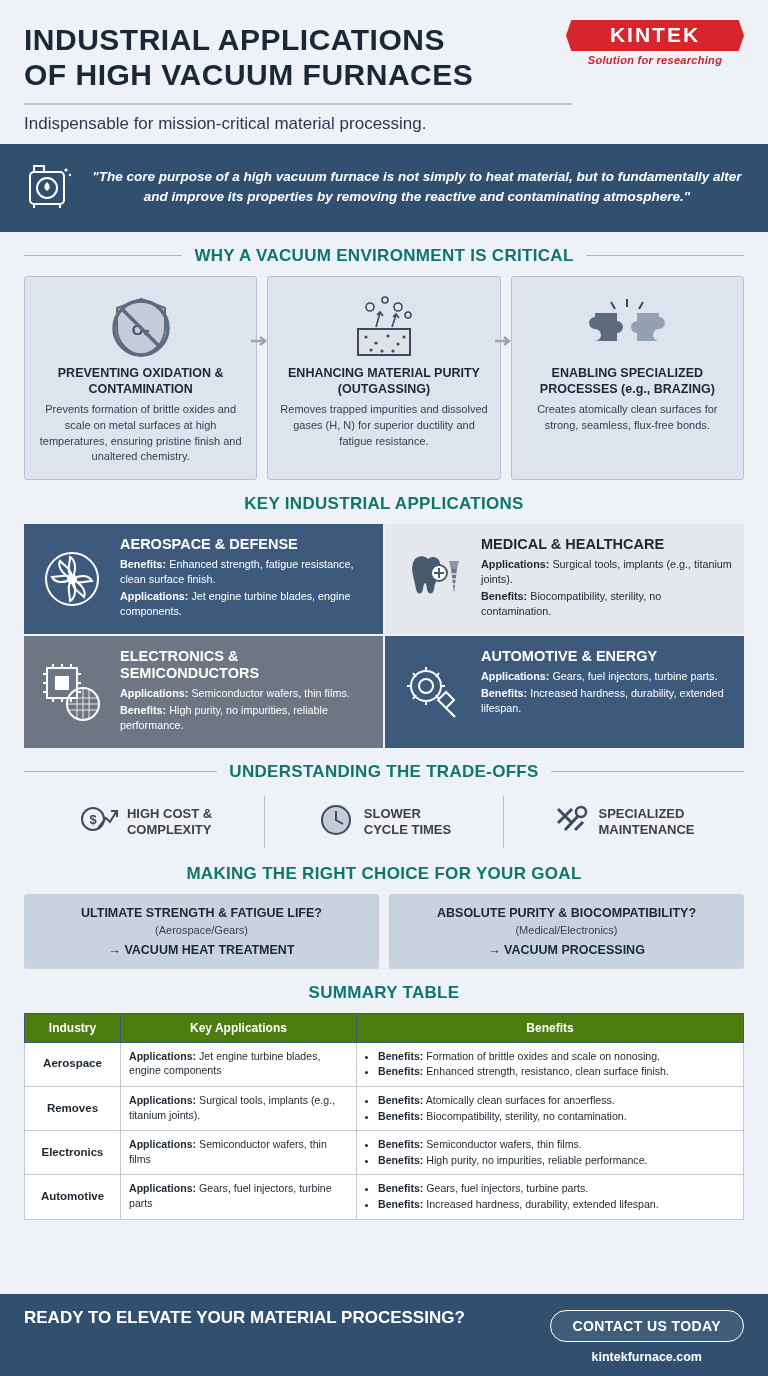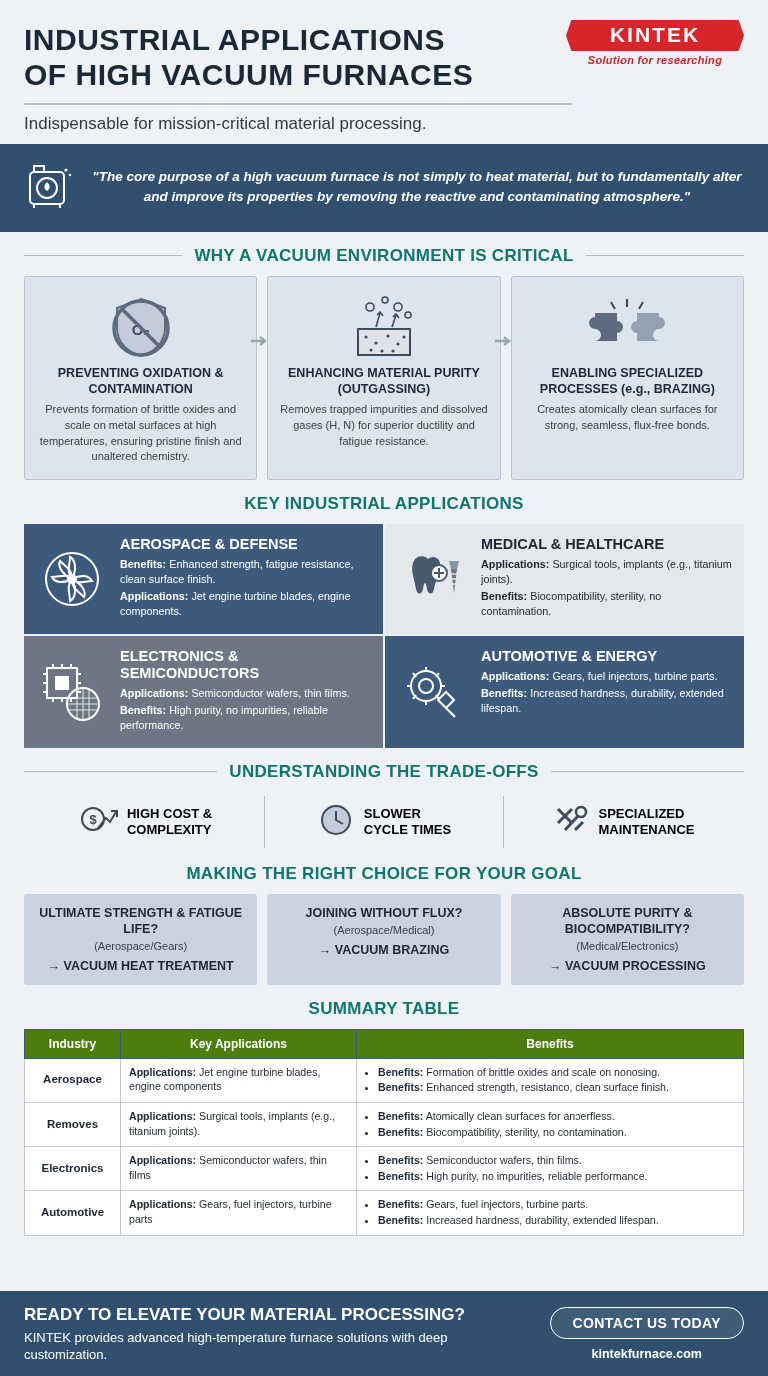--- a/index.html
+++ b/index.html
@@ -77,21 +77,21 @@
   .app-card.mid  { background:#6d7682; color:#ffffff; }
   .app-art { flex:0 0 76px; display:flex; align-items:center; justify-content:center; }
   .app-title { font-size:14.5px; font-weight:bold; margin-bottom:4px; line-height:1.18; }
   .app-line { font-size:10.8px; line-height:1.36; margin-bottom:3px; }
   .app-line b { font-weight:bold; }
 
   
   .tradeoffs { display:flex; padding:4px 26px 2px 26px; align-items:center; }
   .tradeoff { flex:1; display:flex; align-items:center; justify-content:center; gap:9px; padding:6px 4px; }
   .tradeoff + .tradeoff { border-left:1px solid #b4bdc9; }
-  .tradeoff .label { font-size:13px; font-weight:bold; color:#000000; line-height:1.22; }
+  .tradeoff .label { font-size:13px; font-weight:bold; color:#404040; line-height:1.22; }
 
   
   .choices { display:flex; gap:10px; padding:0 24px; }
   .choice {
     flex:1; background:#c9d3e0; border-radius:3px; padding:11px 10px 12px 10px; text-align:center;
   }
   .choice .q { font-size:12.5px; font-weight:bold; color:#1b2838; line-height:1.28; }
   .choice .sub { font-size:11px; color:#36404f; margin:3px 0 7px 0; }
   .choice .ans { font-size:12.5px; font-weight:bold; color:#1b2838; }
 
@@ -399,25 +399,20 @@
 
   <div class="section-head nolines">
     <div class="txt">MAKING THE RIGHT CHOICE FOR YOUR GOAL</div>
   </div>
 
   <div class="choices">
     <div class="choice">
       <div class="q">ULTIMATE STRENGTH &amp; FATIGUE LIFE?</div>
       <div class="sub">(Aerospace/Gears)</div>
       <div class="ans">→ VACUUM HEAT TREATMENT</div>
-    </div>
-    <div class="choice">
-      <div class="q">JOINING WITHOUT FLUX?</div>
-      <div class="sub">(Aerospace/Medical)</div>
-      <div class="ans">→ VACUUM BRAZING</div>
     </div>
     <div class="choice">
       <div class="q">ABSOLUTE PURITY &amp; BIOCOMPATIBILITY?</div>
       <div class="sub">(Medical/Electronics)</div>
       <div class="ans">→ VACUUM PROCESSING</div>
     </div>
   </div>
 
   <div class="section-head nolines">
     <div class="txt">SUMMARY TABLE</div>
@@ -473,21 +468,20 @@
             </ul>
           </td>
         </tr>
       </tbody>
     </table>
   </div>
 
   <div class="footer">
     <div class="footer-left">
       <div class="footer-title">READY TO ELEVATE YOUR MATERIAL PROCESSING?</div>
-      <div class="footer-body">KINTEK provides advanced high-temperature furnace solutions with deep customization.</div>
     </div>
     <div class="footer-right">
       <div class="cta">CONTACT US TODAY</div>
       <div class="site">kintekfurnace.com</div>
     </div>
   </div>
 
 </div>
 
 </body></html>

